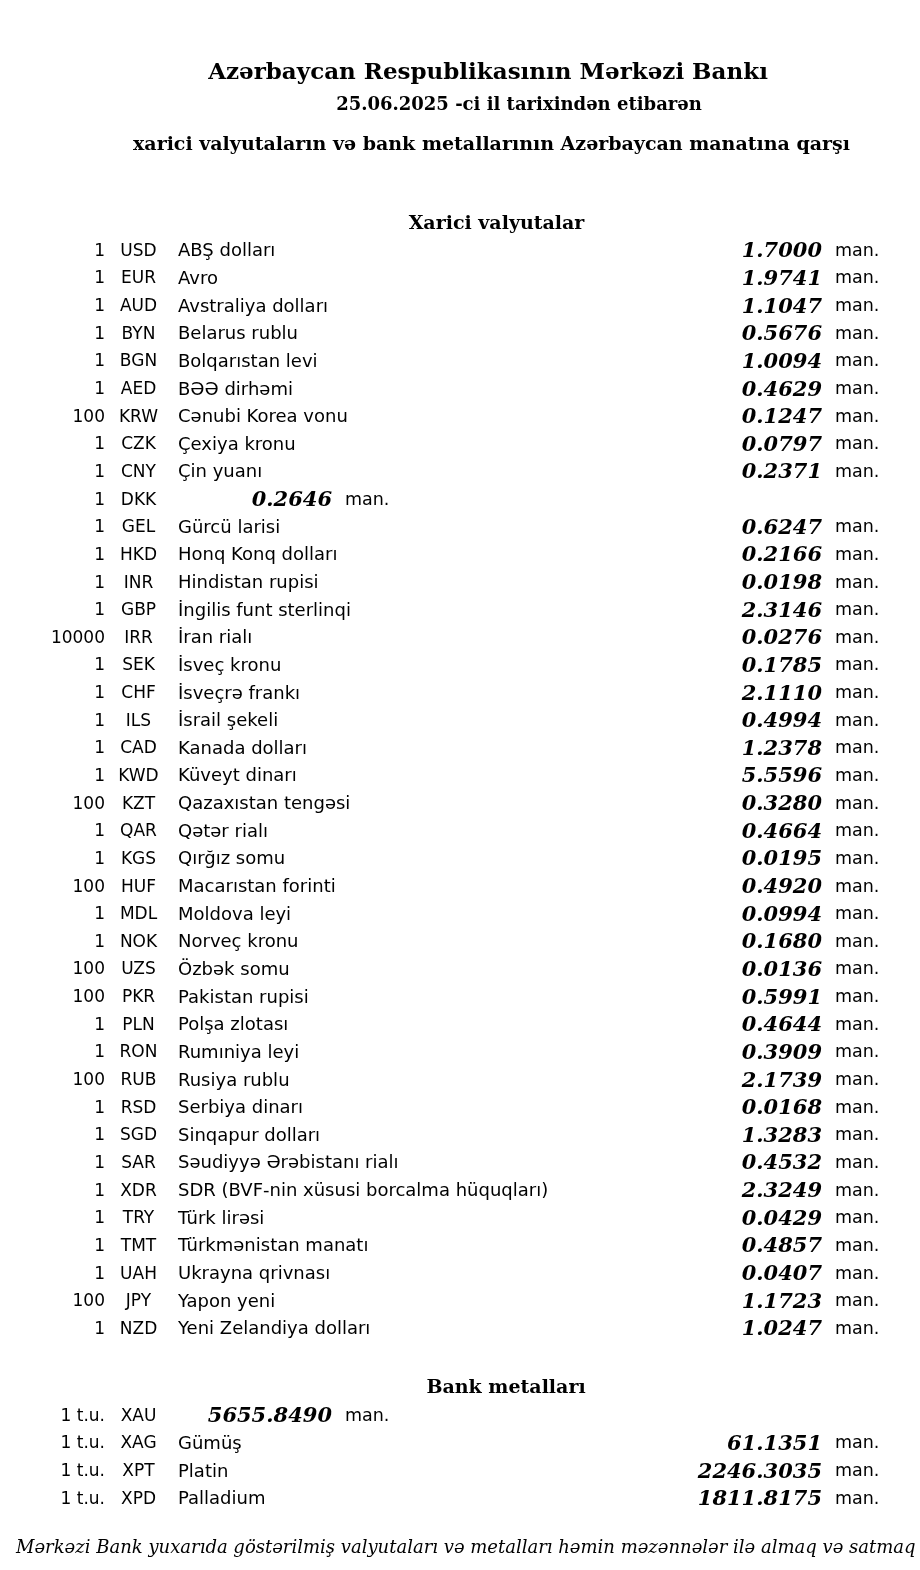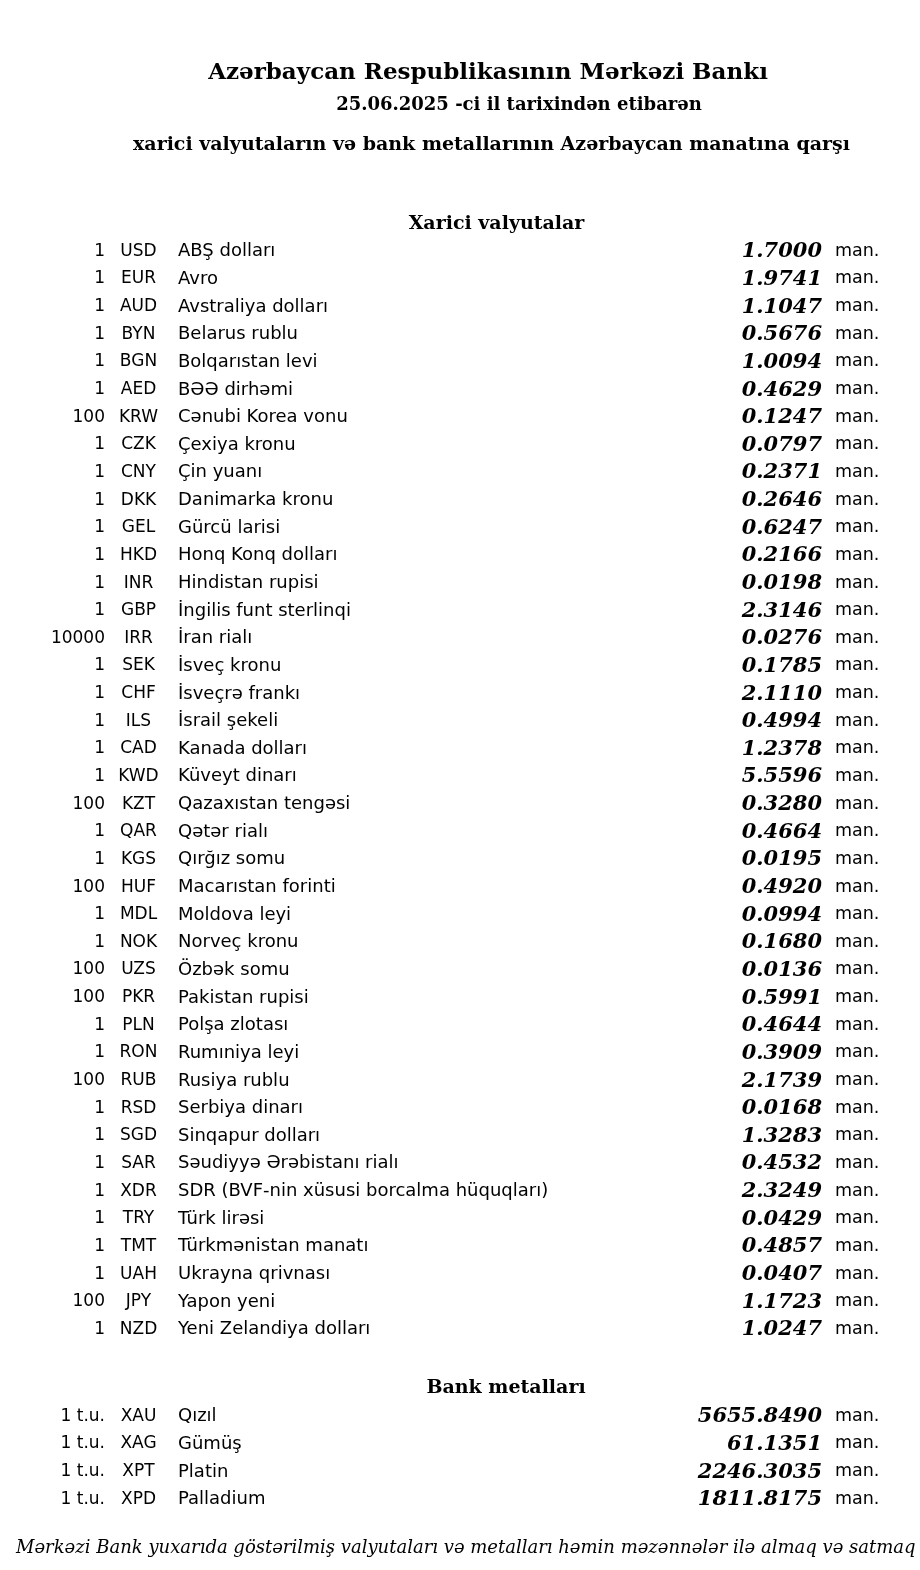--- a/index.html
+++ b/index.html
@@ -199,21 +199,20 @@
     <span class="col-qty">1</span>
     <span class="col-code">CNY</span>
     <span class="col-name">Çin yuanı</span>
     <span class="col-rate">0.2371</span>
     <span class="col-unit">man.</span>
   </div>
 
   <div class="row">
     <span class="col-qty">1</span>
     <span class="col-code">DKK</span>
-    <span class="col-name">Danimarka kronu</span>
     <span class="col-rate">0.2646</span>
     <span class="col-unit">man.</span>
   </div>
 
   <div class="row">
     <span class="col-qty">1</span>
     <span class="col-code">GEL</span>
     <span class="col-name">Gürcü larisi</span>
     <span class="col-rate">0.6247</span>
     <span class="col-unit">man.</span>
@@ -451,21 +450,20 @@
     <span class="col-unit">man.</span>
   </div>
 </div>
 
   <div class="centered-line section-title metals-title">Bank metalları</div>
 
   <div class="rows metal-rows">
   <div class="row">
     <span class="col-qty">1 t.u.</span>
     <span class="col-code">XAU</span>
-    <span class="col-name">Qızıl</span>
     <span class="col-rate">5655.8490</span>
     <span class="col-unit">man.</span>
   </div>
 
   <div class="row">
     <span class="col-qty">1 t.u.</span>
     <span class="col-code">XAG</span>
     <span class="col-name">Gümüş</span>
     <span class="col-rate">61.1351</span>
     <span class="col-unit">man.</span>

